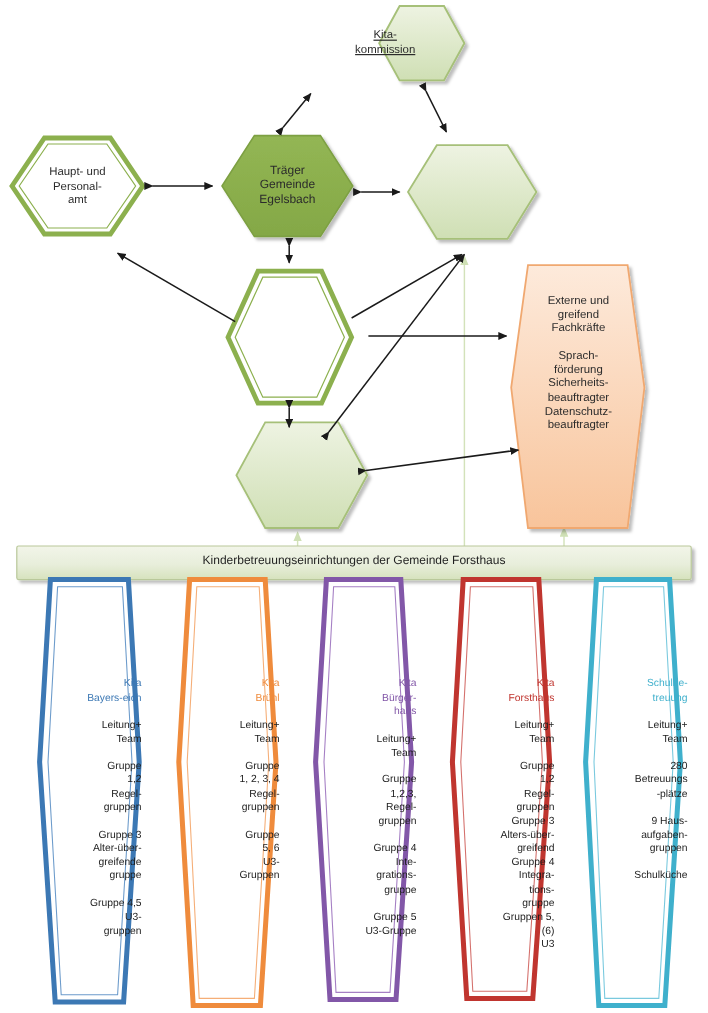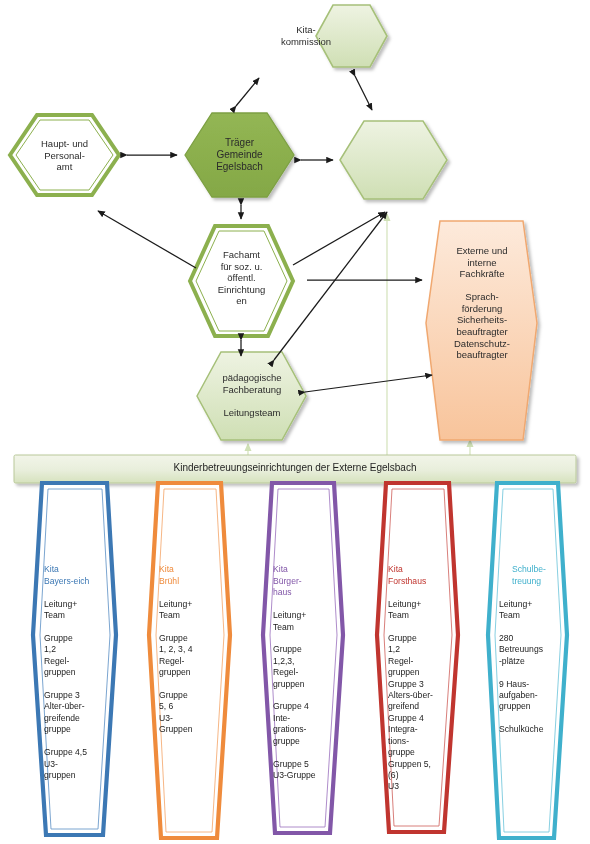--- a/index.html
+++ b/index.html
@@ -43,21 +43,21 @@
   }
 
   
   .coltext{
     position:absolute;
     width:74px;
     font-size:8.6px;
     line-height:1.33;
     color:#1c1c1c;
     white-space:pre-line;
-    text-align:left;
+    text-align:right;
   }
   .coltitle{
     display:block;
     white-space:pre-line;
     font-size:8.6px;
     line-height:1.33;
   }
   .colbody{ display:block; white-space:pre-line; }
 </style>
 </head>
@@ -182,55 +182,46 @@
       <polygon points="386,483 449,483 458,635 444,832 389,832 377,635" fill="#ffffff" stroke="#c0352f" stroke-width="4.2"></polygon>
       <polygon points="392,489 444,489 452,635 439,826 394,826 384,635" fill="none" stroke="#d4706c" stroke-width="0.9"></polygon>
     </g>
 
     <g>
       <polygon points="497,483 558,483 567,635 554,838 499,838 488,635" fill="#ffffff" stroke="#3fb0cc" stroke-width="4.2"></polygon>
       <polygon points="503,489 553,489 561,635 549,832 504,832 495,635" fill="none" stroke="#79c9de" stroke-width="0.9"></polygon>
     </g>
   </svg>
 
-  <div class="lbl hexlabel" style="left:264px; top:24px; width:84px;">Kita-
+  <div class="lbl hexlabel" style="left:279px; top:24px; width:84px;text-decoration:underline;">Kita-
 kommission</div>
 
   <div class="lbl hexlabel" style="left:22px; top:138px; width:85px;">Haupt- und
 Personal-
 amt</div>
 
   <div class="lbl hexlabel big" style="left:197px; top:137px; width:85px;">Träger
 Gemeinde
 Egelsbach</div>
 
 
-  <div class="lbl hexlabel" style="left:200px; top:249px; width:83px;">Fachamt
-für soz.  u.
-öffentl.
-Einrichtung
-en</div>
-
-  <div class="lbl hexlabel" style="left:206px; top:372px; width:92px;">pädagogische
-Fachberatung
-
-Leitungsteam</div>
+
 
   <div class="lbl hexlabel" style="left:434px; top:245px; width:96px;">Externe und
-interne
+greifend
 Fachkräfte
 
 Sprach-
 förderung
 Sicherheits-
 beauftragter
 Datenschutz-
 beauftragter</div>
 
-  <div id="banner-text">Kinderbetreuungseinrichtungen der Externe Egelsbach</div>
+  <div id="banner-text">Kinderbetreuungseinrichtungen der Gemeinde Forsthaus</div>
 
   <div class="coltext" style="left:44px; top:553px;">
     <span class="coltitle" style="color:#3c78b4;">Kita
 Bayers-eich</span>
     <span class="colbody">Leitung+
 Team
 
 Gruppe
 1,2
 Regel-

